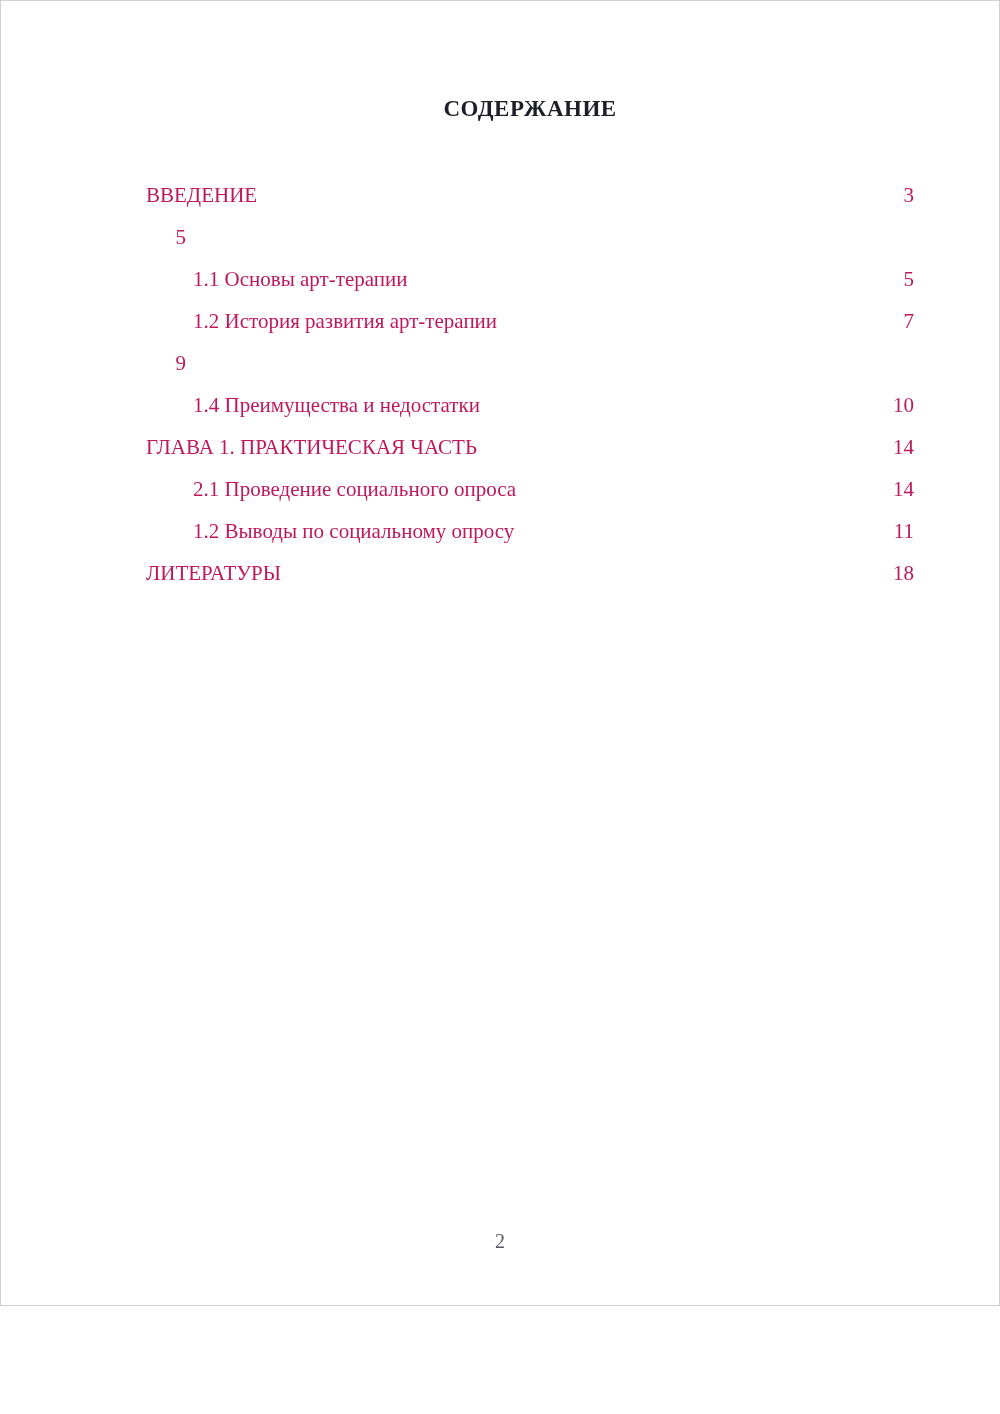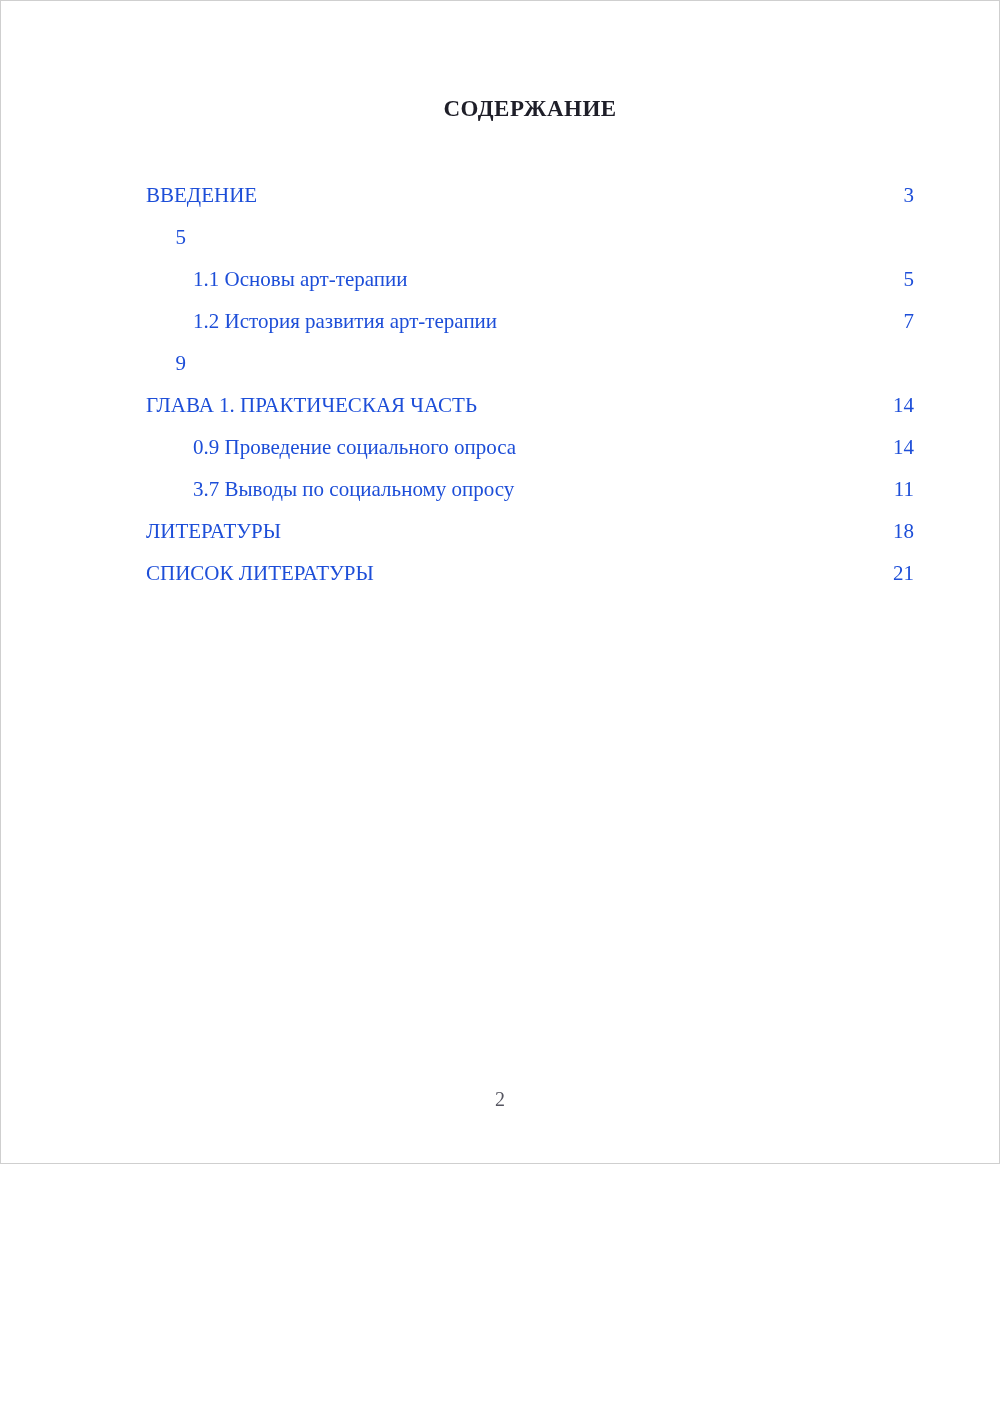--- a/index.html
+++ b/index.html
@@ -3,21 +3,21 @@
 <meta charset="utf-8">
 <style>
   * { margin: 0; padding: 0; box-sizing: border-box; }
   html, body {
     background: #ffffff;
     font-family: "Liberation Serif", "DejaVu Serif", serif;
   }
   .page {
     position: relative;
     width: 1000px;
-    height: 1164px;
+    height: 1306px;
     background: #ffffff;
     border: 1px solid #cfcfcf;
     overflow: hidden;
     color: #1e1e28;
   }
   .content {
     position: absolute;
     top: 0;
     left: 145px;
     right: 85px;
@@ -32,21 +32,21 @@
   }
   .toc {
     margin-top: 52px;
   }
   .toc-row {
     display: flex;
     justify-content: space-between;
     align-items: flex-start;
     font-size: 21px;
     line-height: 42px;
-    color: #1d4ed8;
+    color: #be185d;
   }
   .toc-row.indent .toc-label {
     padding-left: 47px;
     font-family: Liberation Serif, serif;
   }
   .toc-label {
     white-space: nowrap;
   }
   .toc-page {
     white-space: nowrap;
@@ -89,43 +89,43 @@
 
       <div class="toc-row indent">
         <span class="toc-label">1.2 История развития арт-терапии</span>
         <span class="toc-page">7</span>
       </div>
 
       <div class="toc-row indent">
         <span class="toc-page">9</span>
       </div>
 
+      <div class="toc-row indent">
+        <span class="toc-label">1.4 Преимущества и недостатки</span>
+        <span class="toc-page">10</span>
+      </div>
 
       <div class="toc-row">
         <span class="toc-label">ГЛАВА 1. ПРАКТИЧЕСКАЯ ЧАСТЬ</span>
         <span class="toc-page">14</span>
       </div>
 
       <div class="toc-row indent">
-        <span class="toc-label">0.9 Проведение социального опроса</span>
+        <span class="toc-label">2.1 Проведение социального опроса</span>
         <span class="toc-page">14</span>
       </div>
 
       <div class="toc-row indent">
-        <span class="toc-label">3.7 Выводы по социальному опросу</span>
+        <span class="toc-label">1.2 Выводы по социальному опросу</span>
         <span class="toc-page">11</span>
       </div>
 
       <div class="toc-row">
         <span class="toc-label">ЛИТЕРАТУРЫ</span>
         <span class="toc-page">18</span>
       </div>
 
-      <div class="toc-row">
-        <span class="toc-label">СПИСОК ЛИТЕРАТУРЫ</span>
-        <span class="toc-page">21</span>
-      </div>
 
     </div>
   </div>
 
   <div class="footer">2</div>
 </div>
 
 </body></html>

